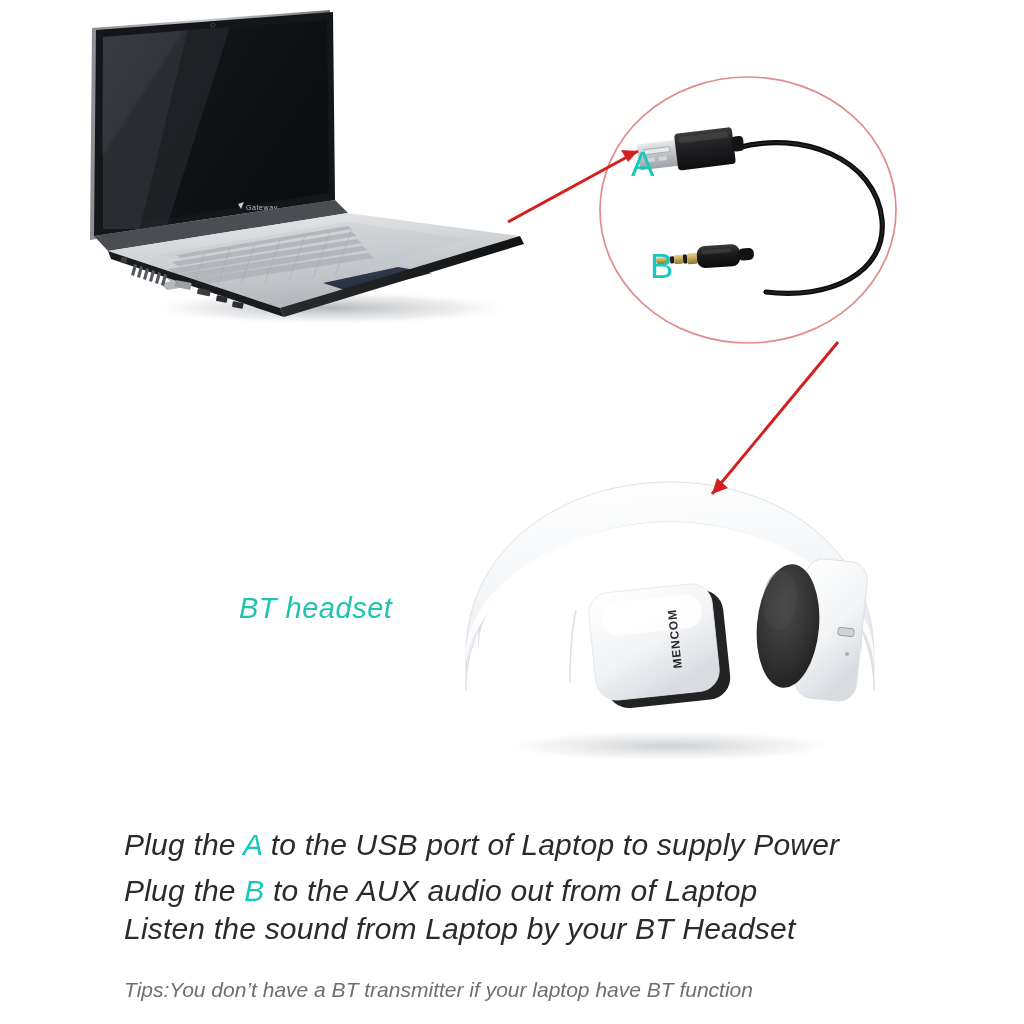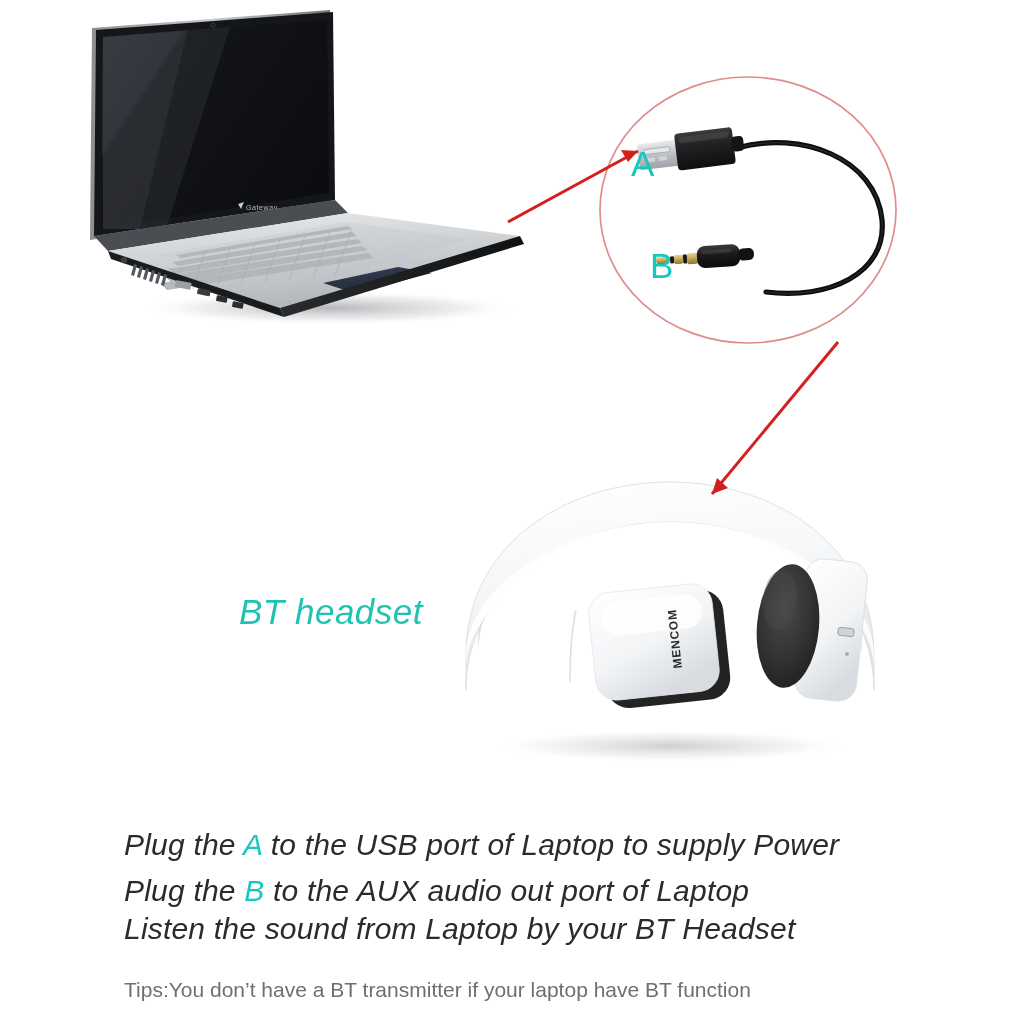--- a/index.html
+++ b/index.html
@@ -19,21 +19,21 @@
   
   .label-teal {
     position: absolute;
     color: #1fc3b0;
     font-style: italic;
     font-weight: 400;
     letter-spacing: 0.5px;
     white-space: nowrap;
   }
   #label-bt-transmitter { left: 655px; top: 18px; font-size: 31px; }
-  #label-bt-headset     { left: 239px; top: 592px; font-size: 35px; }
+  #label-bt-headset     { left: 239px; top: 592px; font-size: 29px; }
 
   .marker-letter {
     position: absolute;
     color: #16c8bd;
     font-size: 35px;
     font-family: "Liberation Sans", sans-serif;
     font-weight: 400;
     line-height: 1;
   }
   #marker-a { left: 631px; top: 146px; }
@@ -60,20 +60,21 @@
   #instr-1 { top: 46px; }
   #instr-2 { top: 84px; }
   .hl {
     color: #16c8bd;
     font-style: italic;
   }
   #instr-tip {
     position: absolute;
     left: 124px;
     top: 150px;
+    font-style: italic;
     font-size: 21px;
     color: #6f6f6f;
     white-space: nowrap;
   }
 
   
   #laptop {
     position: absolute;
     left: 80px;
     top: 8px;
@@ -368,21 +369,21 @@
 
   <div class="marker-letter" id="marker-a">A</div>
 
   <div class="marker-letter" id="marker-b">B</div>
 
   <div id="instructions">
     <div class="instruction-line" id="instr-0">
       <span>Plug the </span><span class="hl">A</span><span> to the USB port of Laptop to supply Power</span>
     </div>
     <div class="instruction-line" id="instr-1">
-      <span>Plug the </span><span class="hl">B</span><span> to the AUX audio out port of Laptop</span>
+      <span>Plug the </span><span class="hl">B</span><span> to the AUX audio out from of Laptop</span>
     </div>
     <div class="instruction-line" id="instr-2">
       <span>Listen the sound from Laptop by your BT Headset</span>
     </div>
     <div id="instr-tip">Tips:You don’t have a BT transmitter if your laptop have BT function</div>
   </div>
 
 </div>
 
 </body></html>

